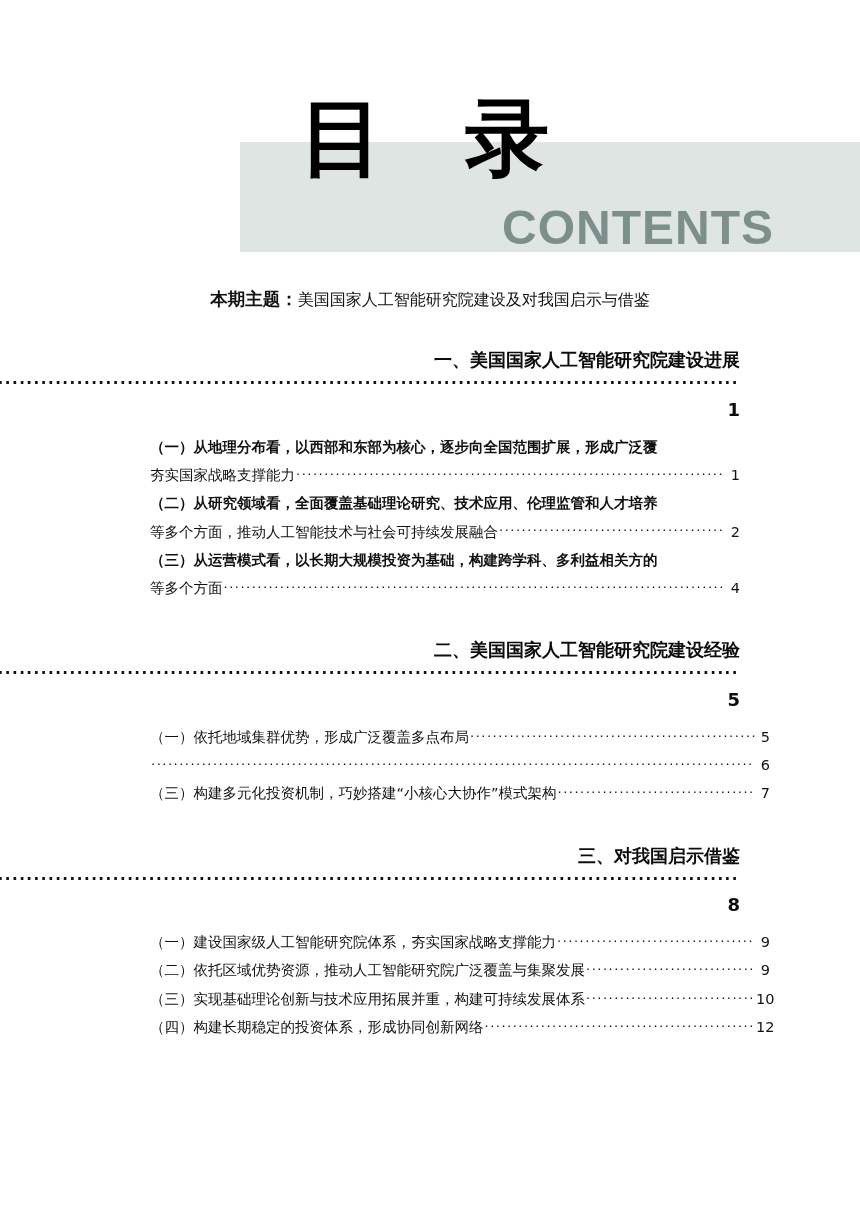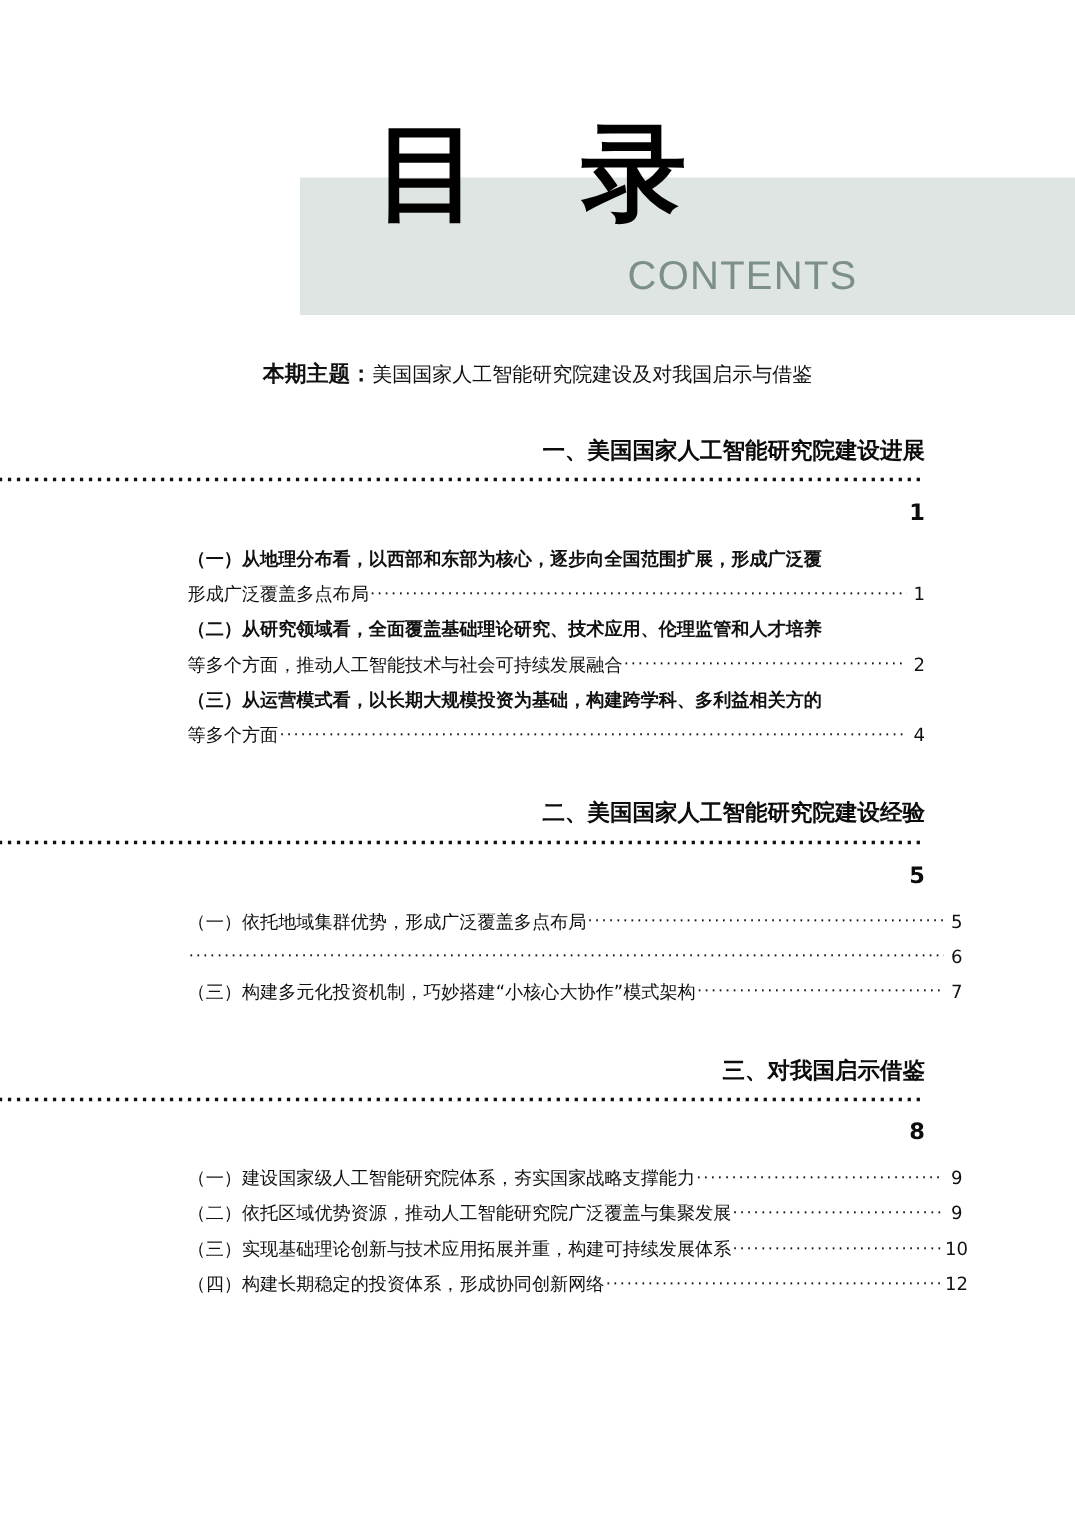--- a/index.html
+++ b/index.html
@@ -45,22 +45,22 @@
     letter-spacing: 26px;
     color: #000000;
     line-height: 1;
     z-index: 2;
   }
   .title-en {
     position: absolute;
     left: 382px;
     top: 204px;
     font-family: "Liberation Sans", sans-serif;
-    font-size: 32px;
-    font-weight: 400;
+    font-size: 48px;
+    font-weight: 700;
     letter-spacing: 1px;
     color: #7d8f8b;
     line-height: 1;
     z-index: 2;
   }
 
   
   .subject {
     margin-top: 36px;
     font-size: 17.5px;
@@ -186,21 +186,21 @@
     <div class="toc-group">
       <div class="entry lvl1">
         <span class="txt">一、美国国家人工智能研究院建设进展</span>
         <span class="leader">·········································································································································</span>
         <span class="pg">1</span>
       </div>
 
       <div class="lvl2-wrap">
         <span class="line1">（一）从地理分布看，以西部和东部为核心，逐步向全国范围扩展，形成广泛覆</span>
         <span class="line2">
-          <span class="txt">形成广泛覆盖多点布局</span>
+          <span class="txt">夯实国家战略支撑能力</span>
           <span class="leader">·········································································································································</span>
           <span class="pg">1</span>
         </span>
       </div>
 
       <div class="lvl2-wrap">
         <span class="line1">（二）从研究领域看，全面覆盖基础理论研究、技术应用、伦理监管和人才培养</span>
         <span class="line2">
           <span class="txt">等多个方面，推动人工智能技术与社会可持续发展融合</span>
           <span class="leader">·········································································································································</span>

